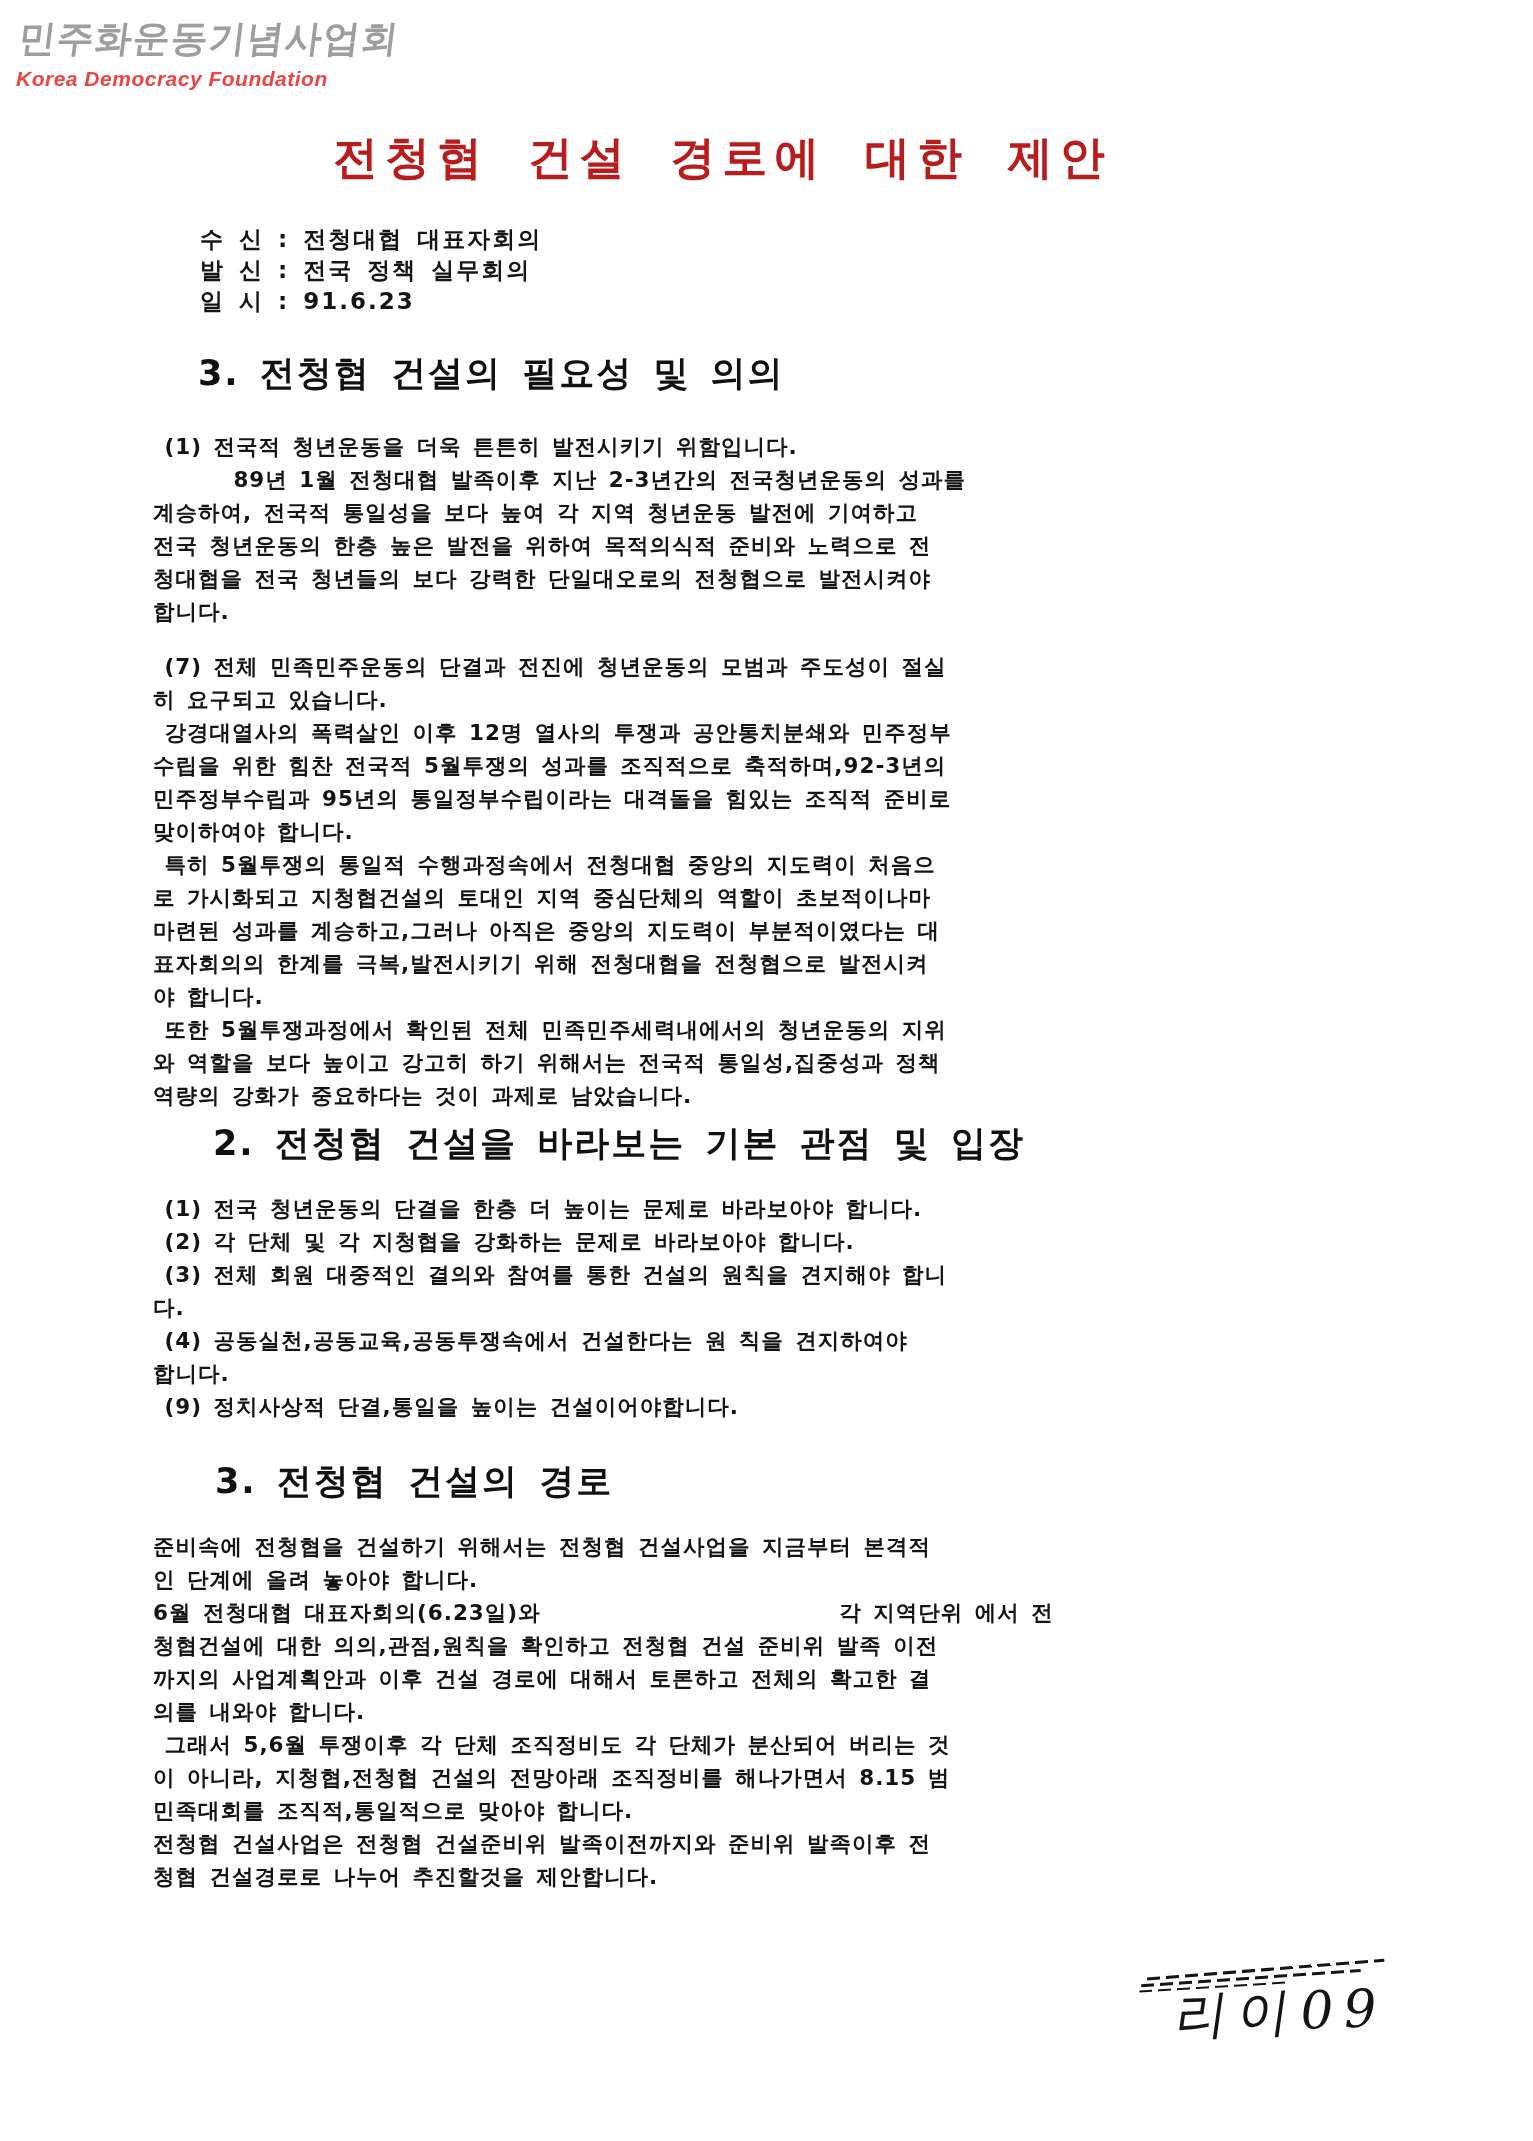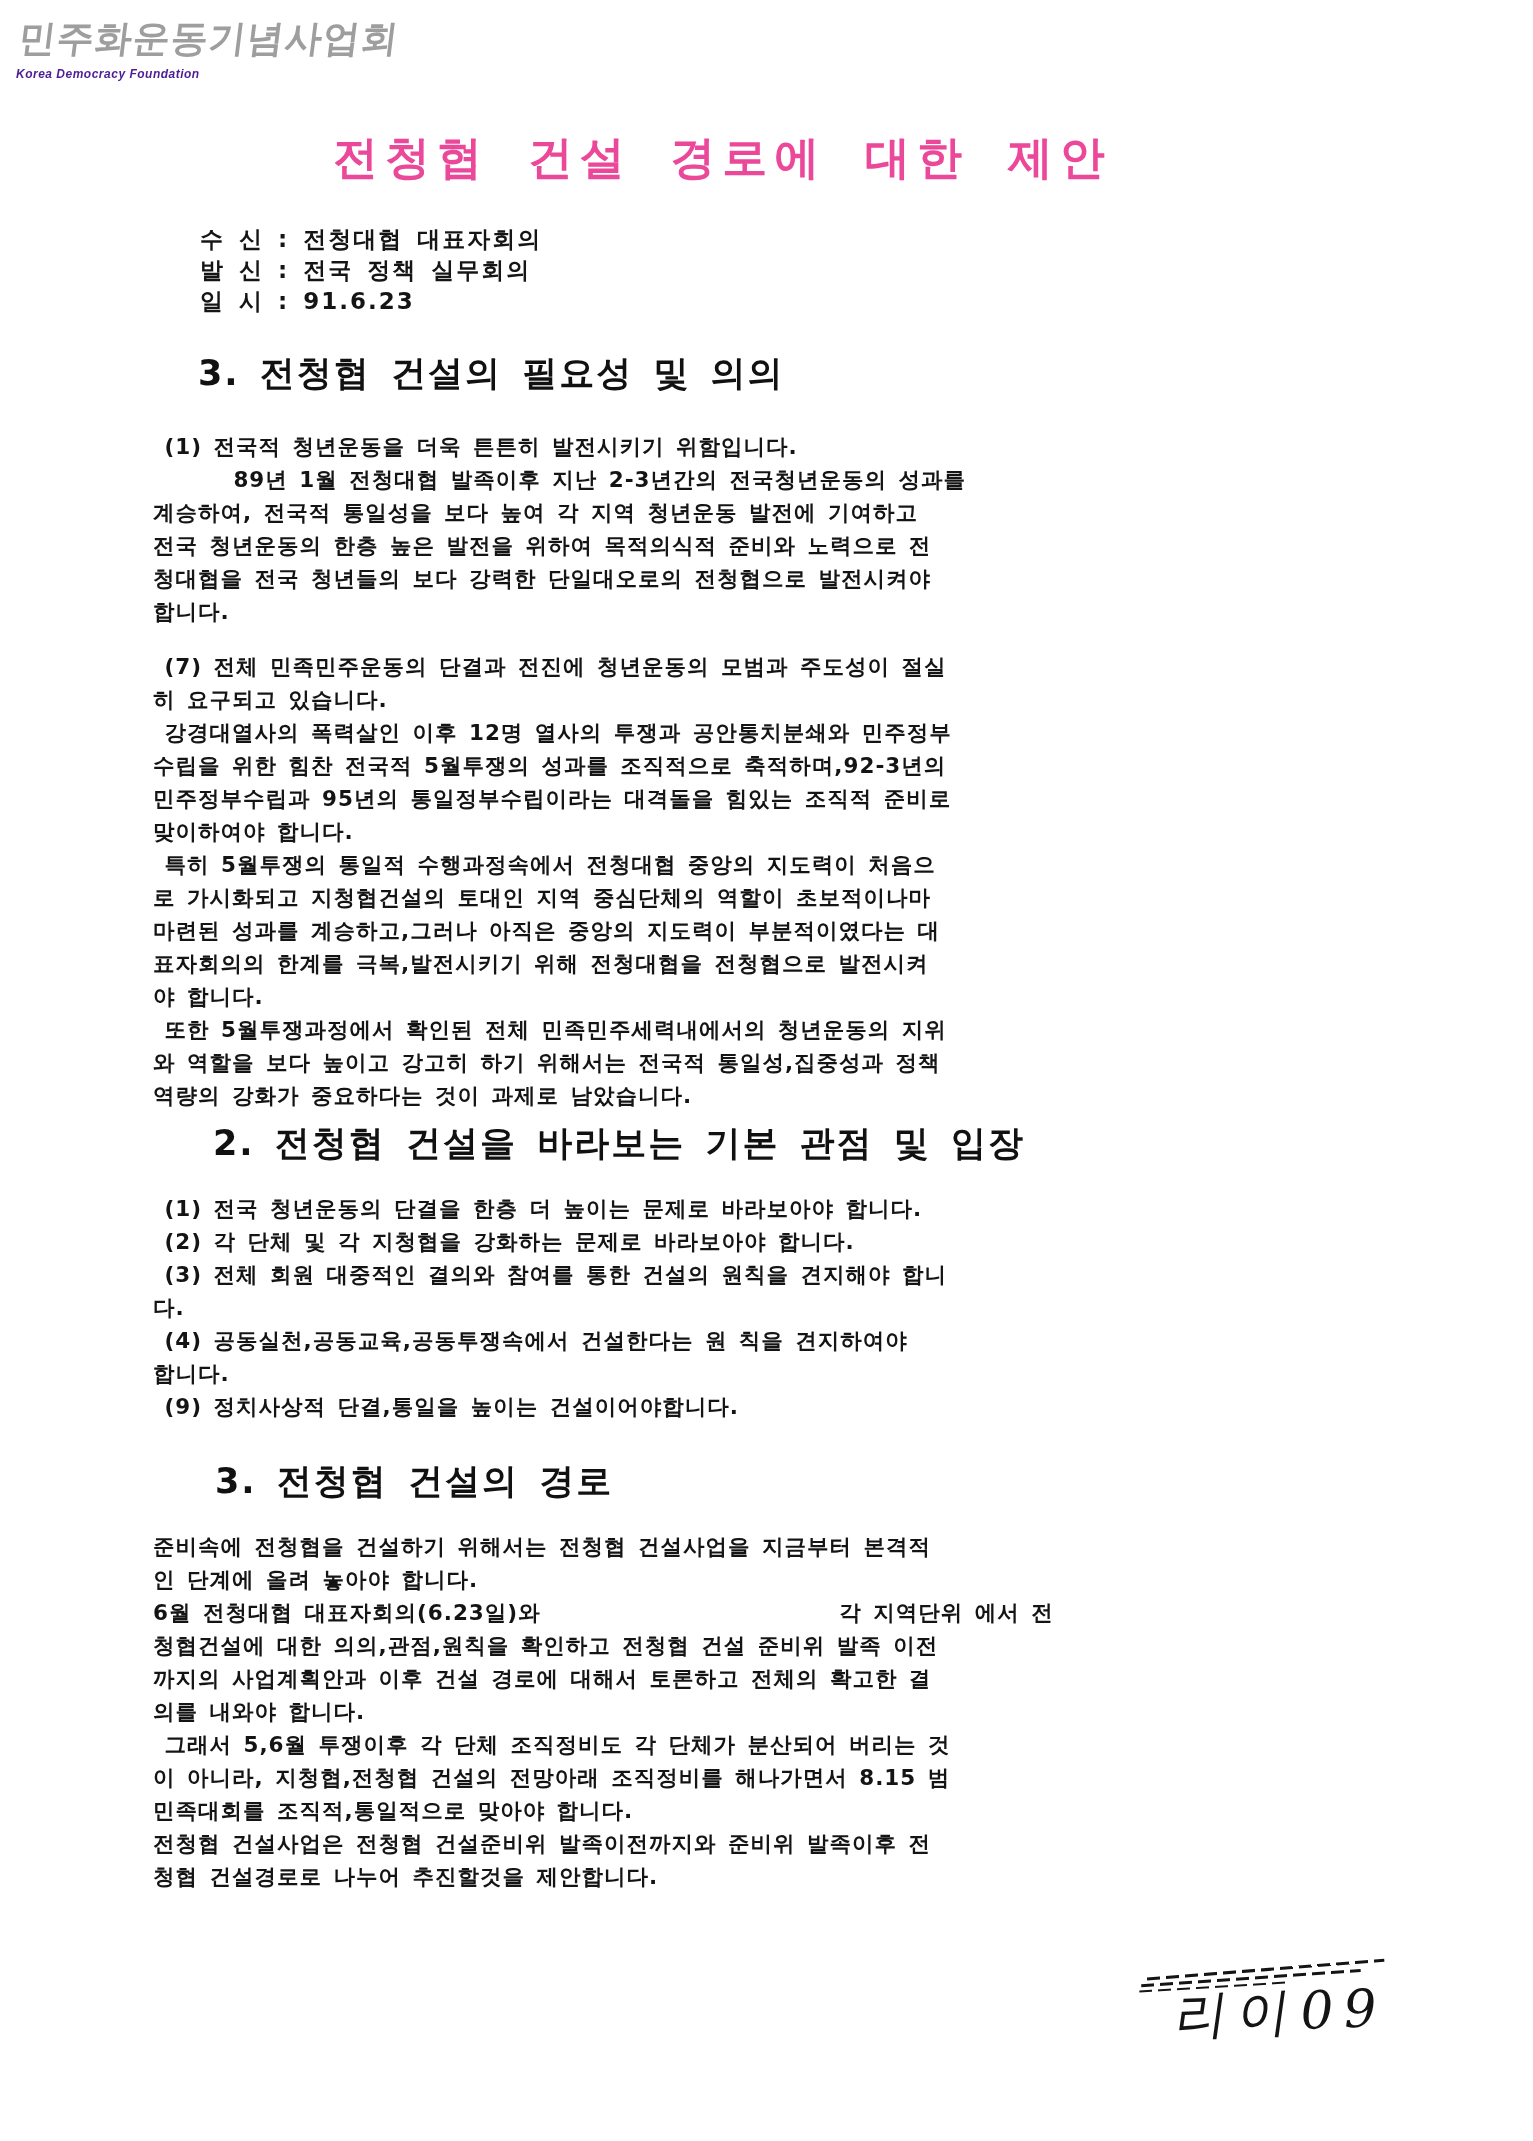--- a/index.html
+++ b/index.html
@@ -15,29 +15,29 @@
   }
 
   
   .logo{position:absolute;left:16px;top:14px;}
   .logo-kr{
     font-size:37px;font-weight:bold;letter-spacing:1px;
     color:#9e9e9e;transform:skewX(-7deg);transform-origin:left bottom;
     font-family:"DejaVu Sans", sans-serif;
   }
   .logo-en{
-    margin-top:3px;font-size:12px;font-weight:bold;font-style:italic;
-    color:#4c1d95;letter-spacing:0.5px;
+    margin-top:3px;font-size:21px;font-weight:bold;font-style:italic;
+    color:#ef4444;letter-spacing:0.5px;
   }
 
   
   .doc-title{
     position:absolute;left:333px;top:128px;margin:0;
     font-size:45px;font-weight:bold;letter-spacing:7px;word-spacing:16px;
-    color:#ec4899;font-family:"DejaVu Sans", sans-serif;white-space:pre;
+    color:#b91c1c;font-family:"DejaVu Sans", sans-serif;white-space:pre;
   }
 
   
   .meta{
     position:absolute;left:200px;top:224px;
     font-size:23px;font-weight:bold;line-height:31px;
     letter-spacing:2px;word-spacing:4px;white-space:pre;
     color:#151515;font-family:"DejaVu Sans", sans-serif;
   }
 

